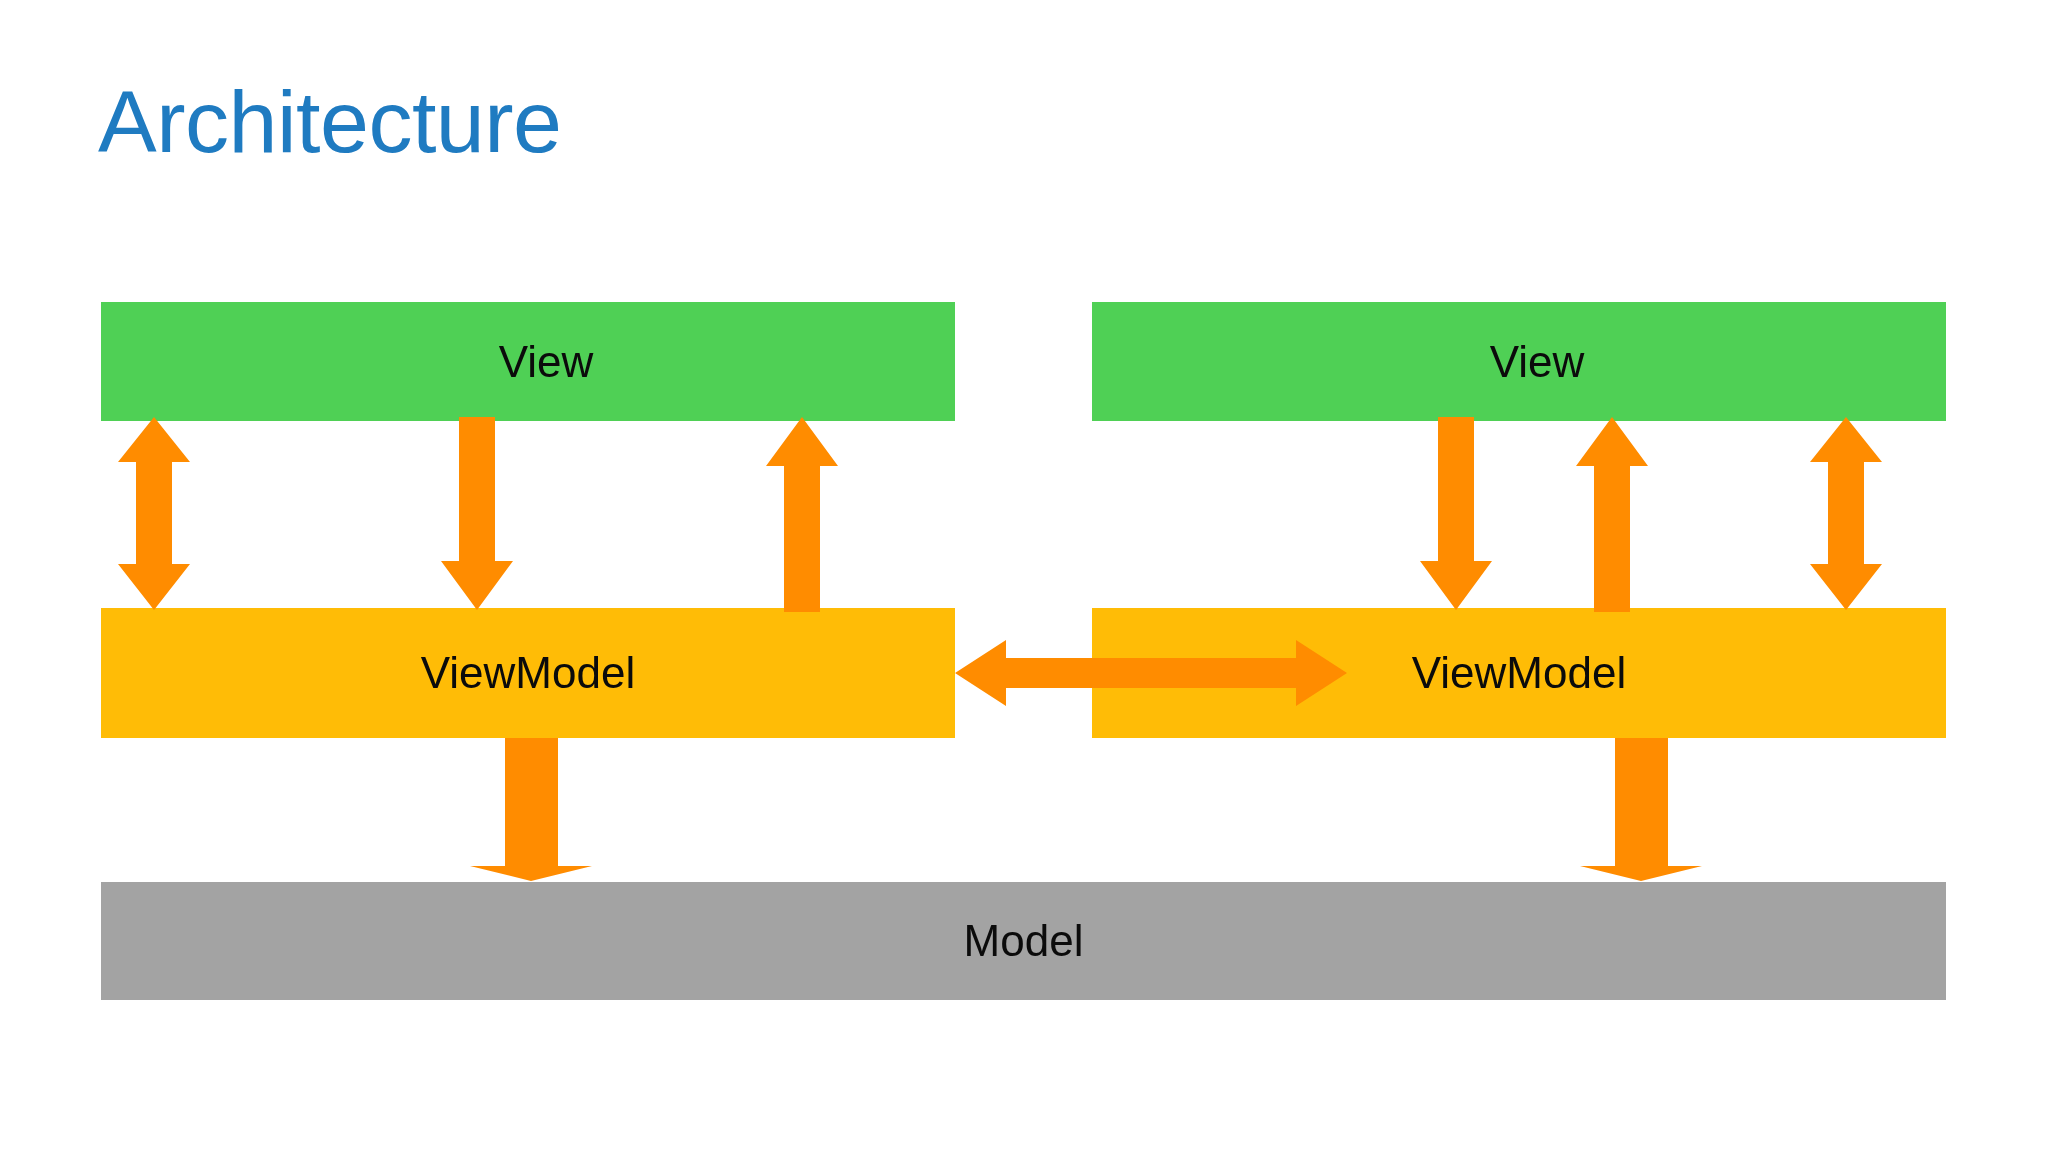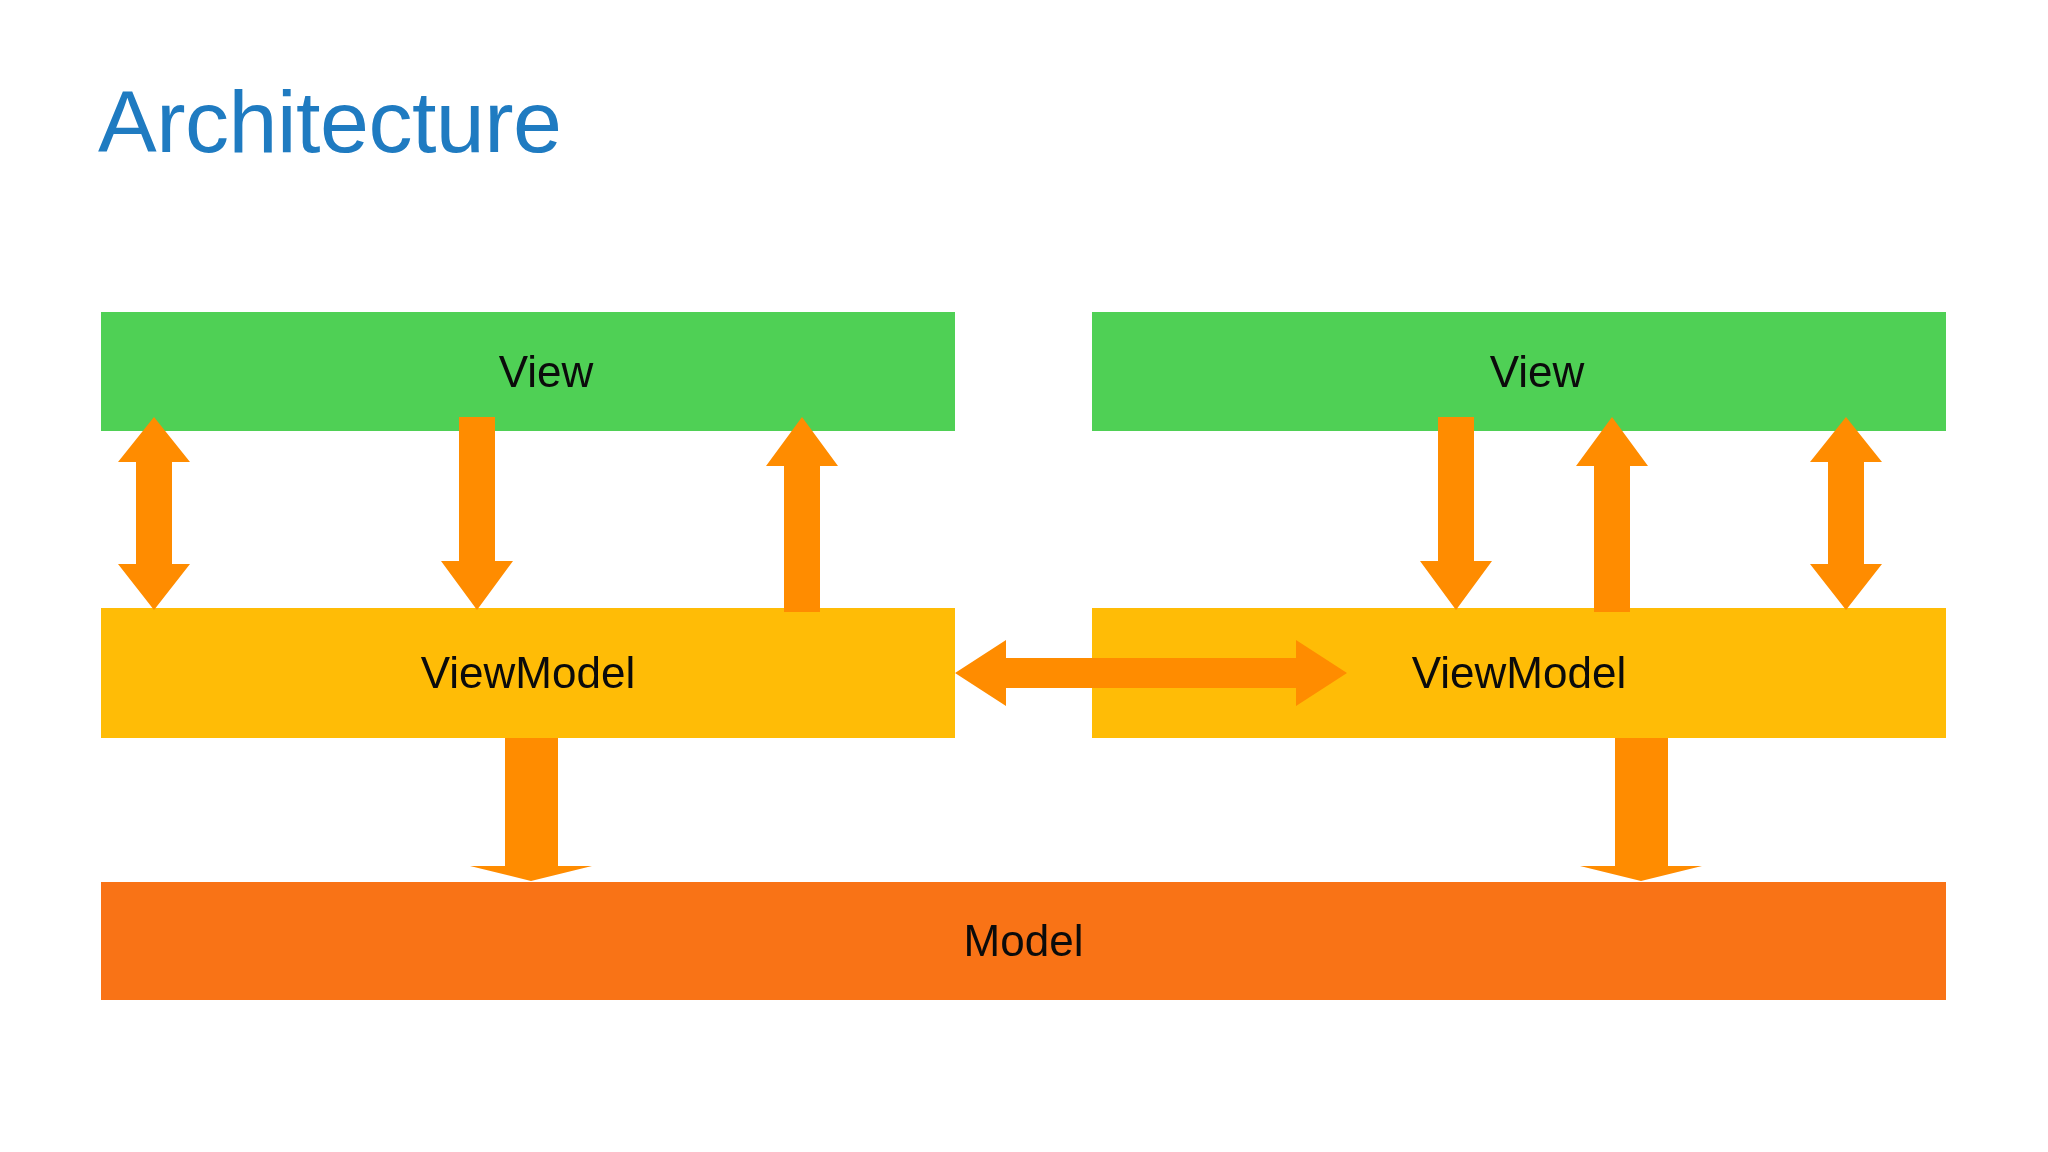--- a/index.html
+++ b/index.html
@@ -45,21 +45,21 @@
     color: #0b0b0b;
     font-size: 44px;
     font-weight: 400;
     line-height: 1;
     box-sizing: border-box;
   }
 
   .box-view {
     background: #4FD055;
     height: 119px;
-    top: 312px;
+    top: 302px;
     padding-left: 36px;
   }
   .box-viewmodel {
     background: #FFBC06;
     height: 130px;
     top: 608px;
   }
   .box-model {
     background: #B5029F;
     height: 118px;
@@ -96,21 +96,21 @@
   </div>
 
   <div class="box box-viewmodel col-left" style="background: rgb(255, 188, 6); color: rgb(11, 11, 11);">
     <span>ViewModel</span>
   </div>
 
   <div class="box box-viewmodel col-right" style="background: rgb(255, 188, 6); color: rgb(11, 11, 11);">
     <span>ViewModel</span>
   </div>
 
-  <div class="box box-model col-full" style="background: #f97316; color: rgb(11, 11, 11);">
+  <div class="box box-model col-full" style="background: #a3a3a3; color: rgb(11, 11, 11);">
     <span>Model</span>
   </div>
 
   <svg id="arrow-layer" viewBox="0 0 2048 1152" width="2048" height="1152">
 
     <polygon fill="#FF8C00" points="154,417 190,462 172,462 172,564 190,564 154,610 118,564 136,564 136,462 118,462"></polygon>
 
     <polygon fill="#FF8C00" points="459,417 495,417 495,561 513,561 477,610 441,561 459,561"></polygon>
 
     <polygon fill="#FF8C00" points="802,417 838,466 820,466 820,612 784,612 784,466 766,466"></polygon>

